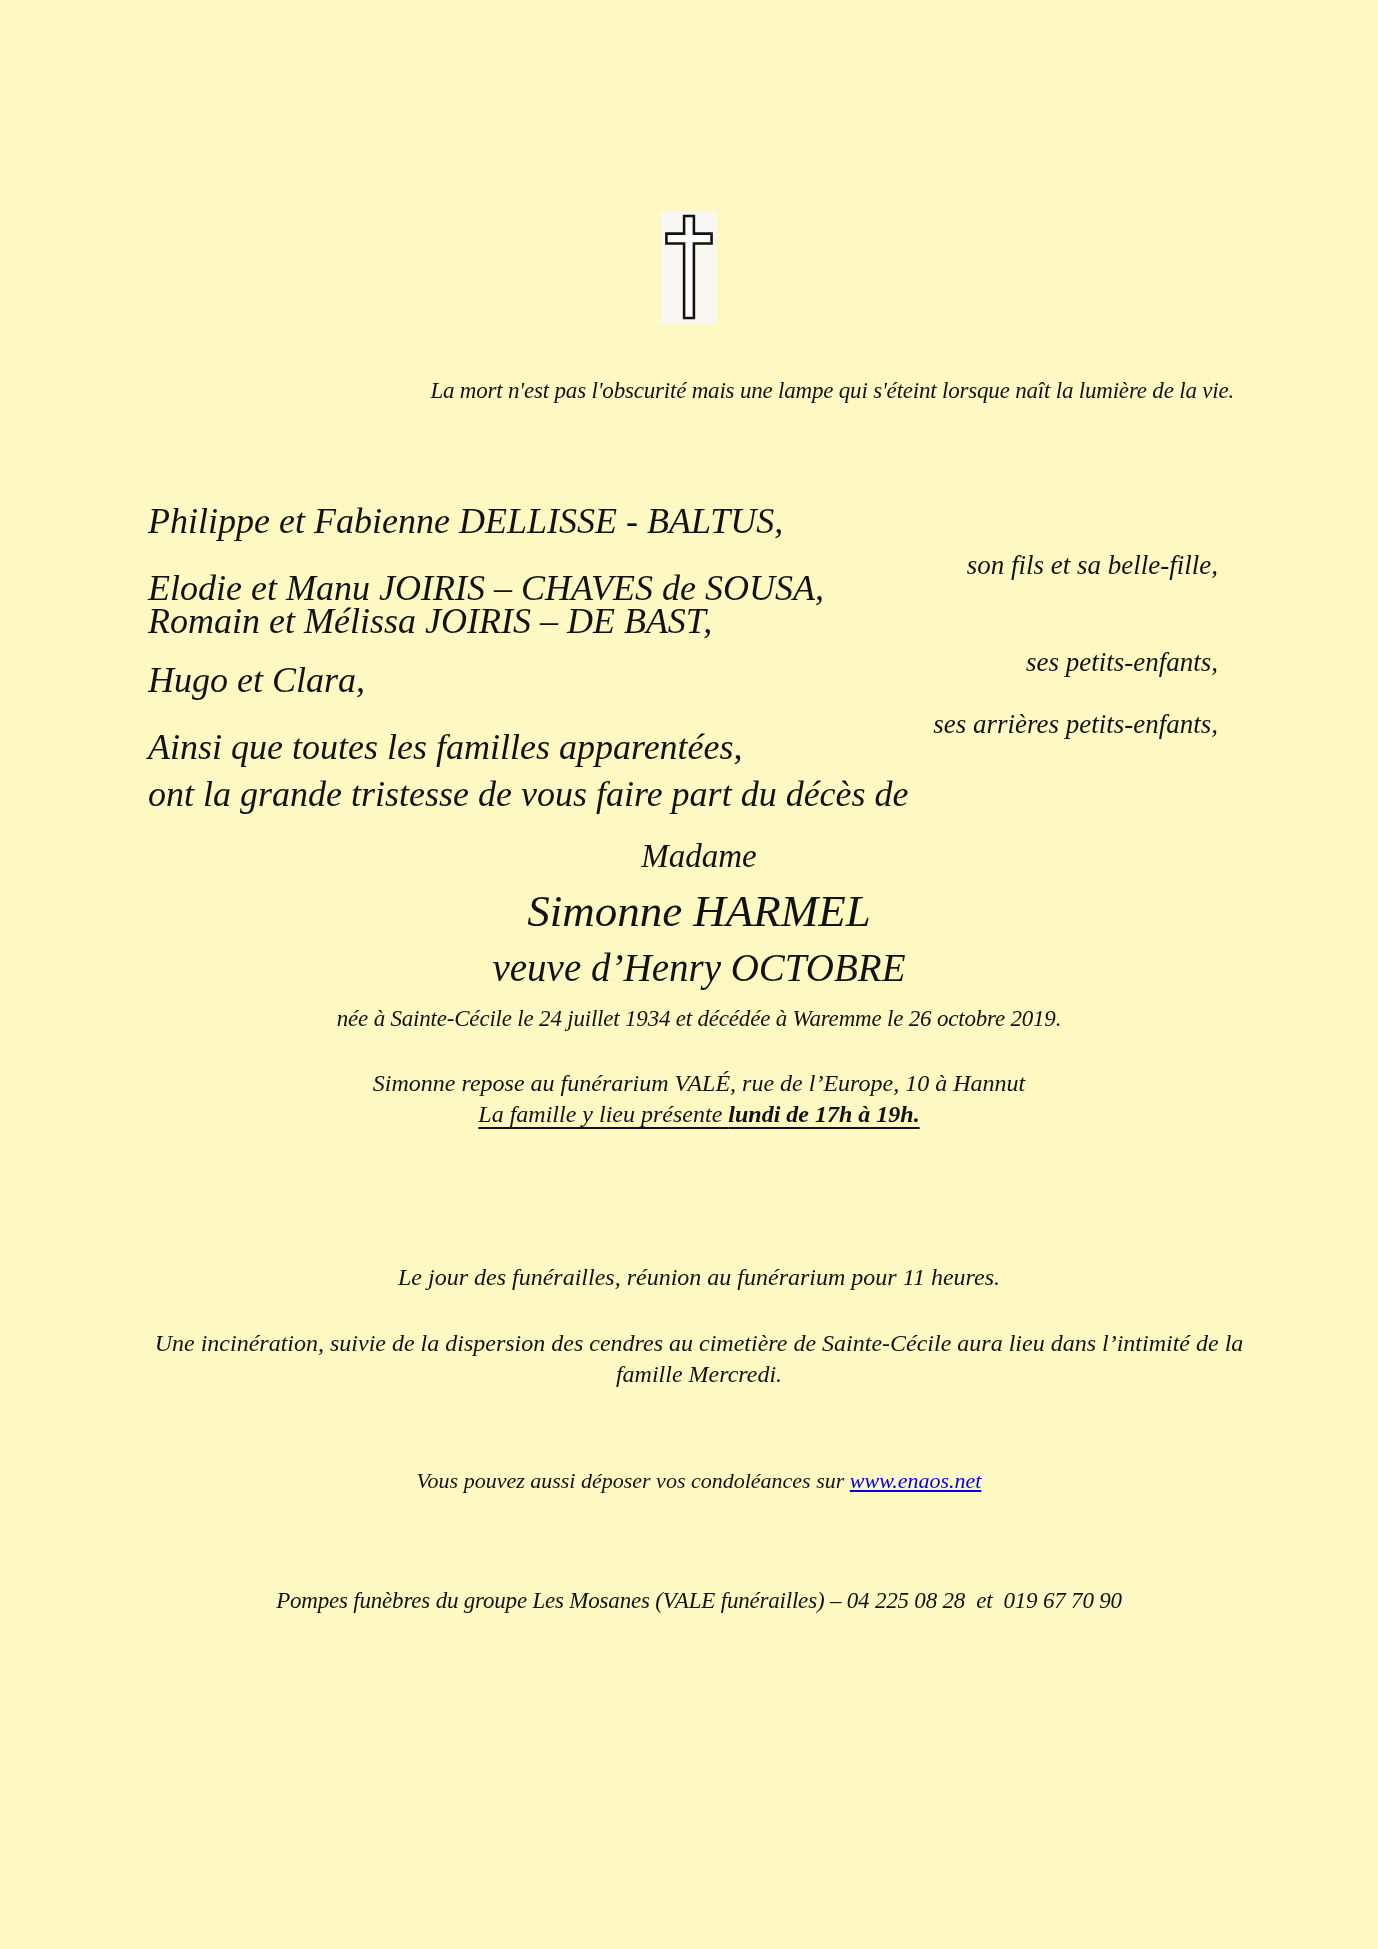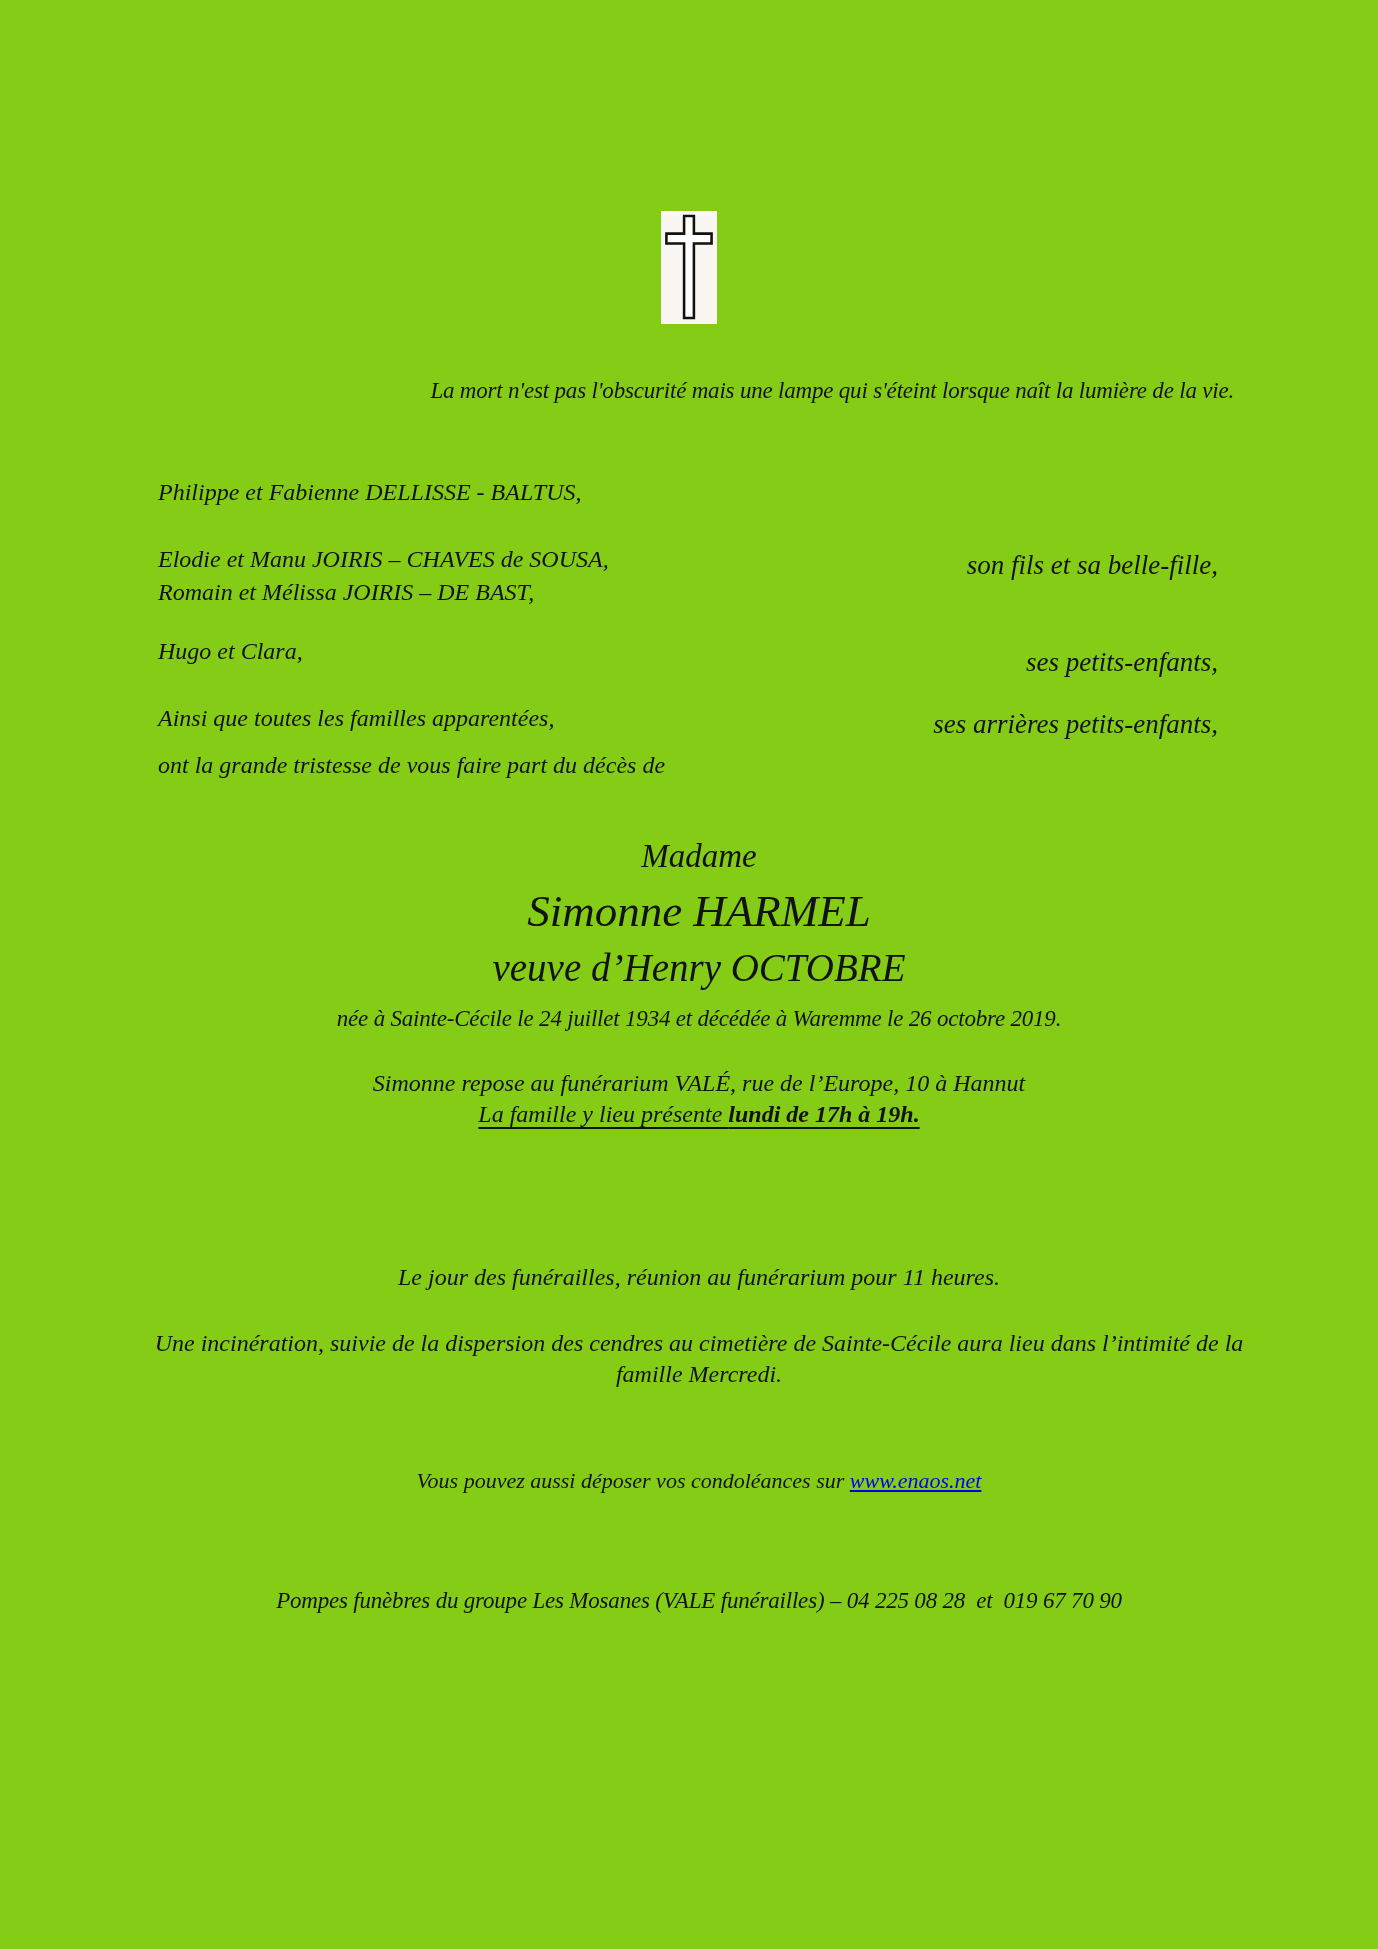--- a/index.html
+++ b/index.html
@@ -4,21 +4,21 @@
 <style>
   * { margin: 0; padding: 0; box-sizing: border-box; }
   html, body { background: #ffffff; }
   body { font-family: "Liberation Serif", "DejaVu Serif", serif; color: #121212; }
 
   .page {
     position: relative;
     width: 1378px;
     height: 1949px;
     margin: 0 auto;
-    background: #84cc16;
+    background: #fef9c3;
     overflow: hidden;
     font-style: italic;
   }
 
   
   .cross-figure {
     position: absolute;
     top: 211px;
     left: 50%;
     transform: translateX(-50%);
@@ -39,23 +39,24 @@
     right: 144px;
     text-align: right;
     font-size: 23px;
     letter-spacing: -0.2px;
     white-space: nowrap;
   }
 
   
   .fam-line {
     position: absolute;
-    left: 158px;
-    font-size: 24px;
+    left: 148px;
+    font-size: 36px;
     white-space: nowrap;
+    margin-top: 21px;
   }
   .fam-rel {
     position: absolute;
     right: 160px;
     font-size: 27px;
     text-align: right;
     white-space: nowrap;
     margin-top: 37px;
   }
   .pos-l1 { top: 479px; }

